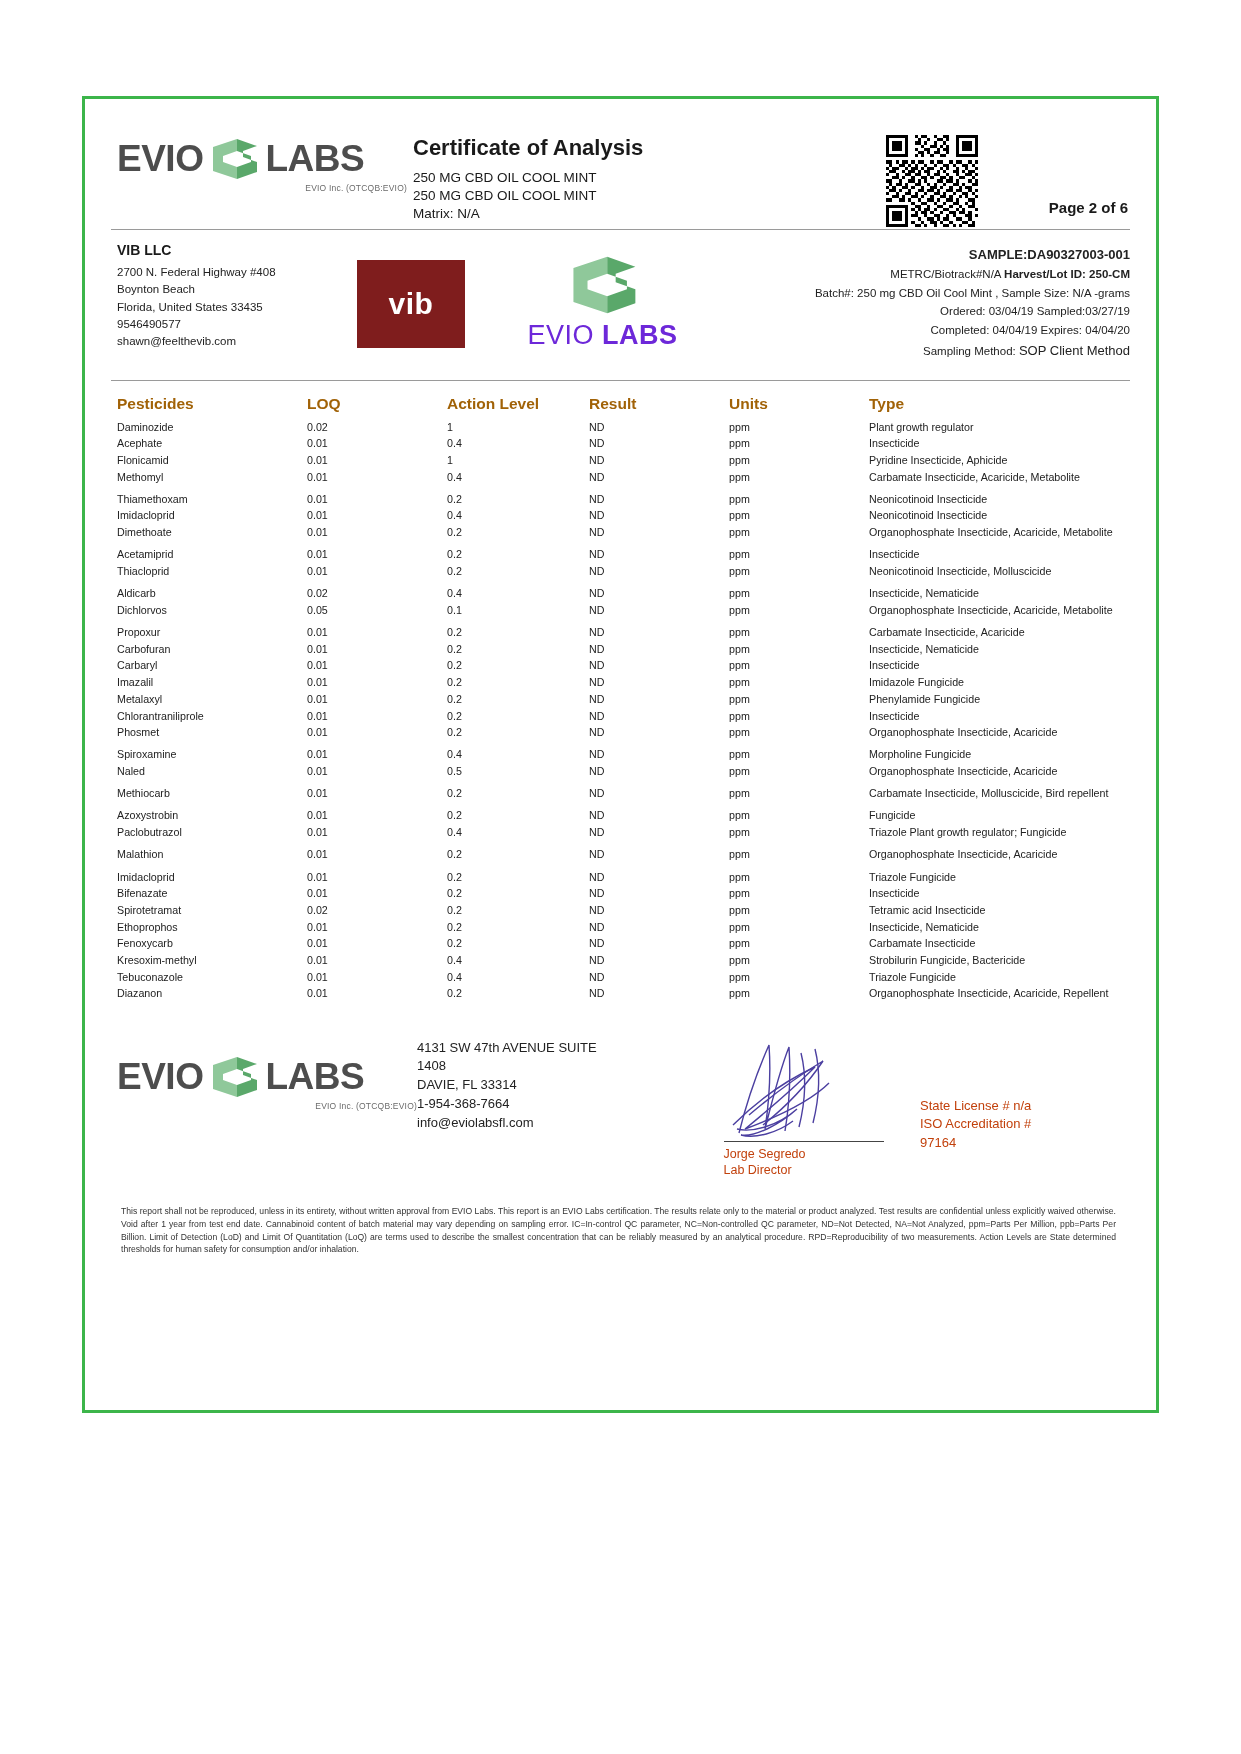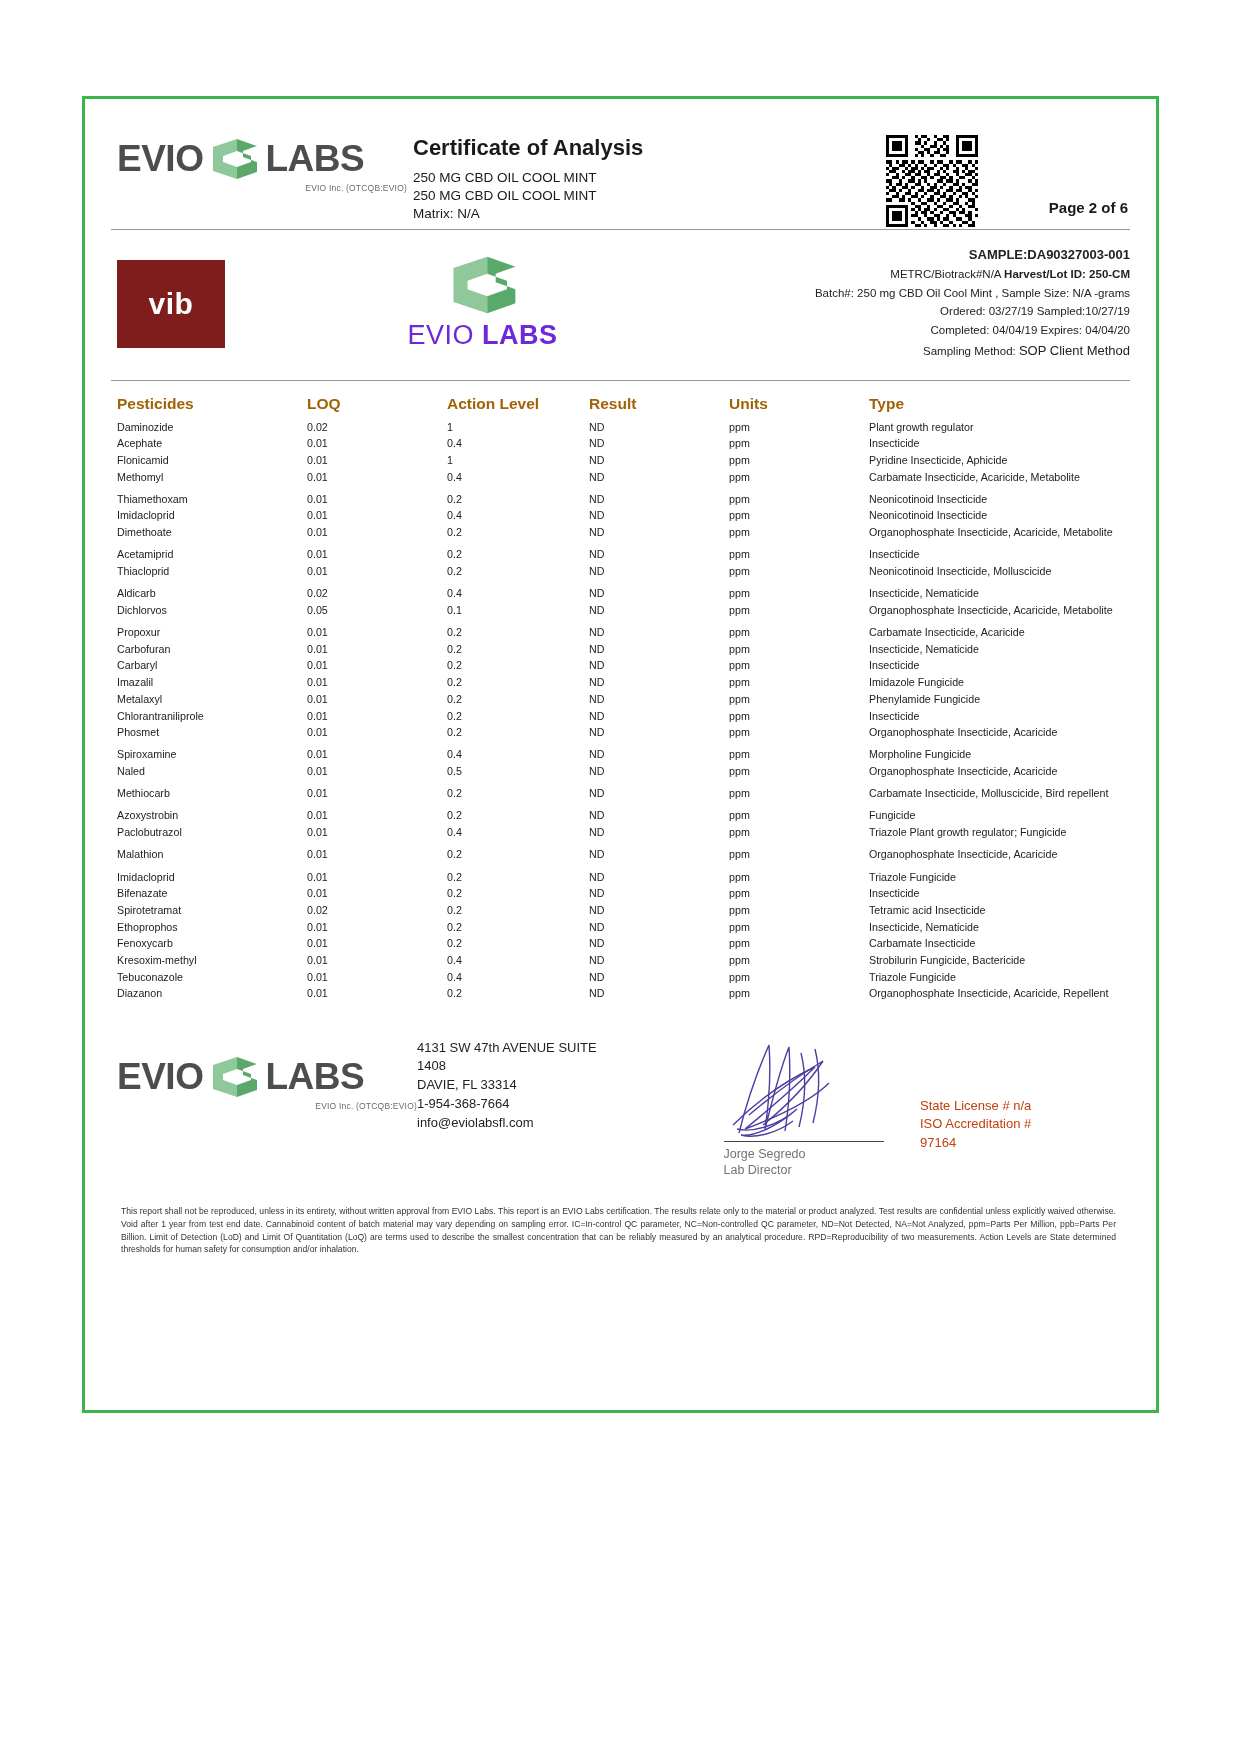--- a/index.html
+++ b/index.html
@@ -99,21 +99,21 @@
   
   .footer {
     display: flex; align-items: flex-start;
     padding: 30px 26px 0 32px;
   }
   .f-logo { width: 300px; flex: 0 0 300px; padding-top: 22px; }
   .f-addr { width: 270px; flex: 0 0 270px; font-size: 13px; color: #222; line-height: 1.45; padding-top: 6px; }
   .f-sign { flex: 1 1 auto; text-align: center; position: relative; padding-top: 0; }
   .sig { height: 108px; width: 170px; margin: 0 auto; }
   .sigline { border-top: 1px solid #444; width: 160px; margin: 0 auto 4px auto; }
-  .signame { font-size: 12.5px; color: #737373; line-height: 1.35; text-align: left; width: 160px; margin: 0 auto; }
+  .signame { font-size: 12.5px; color: #c2410c; line-height: 1.35; text-align: left; width: 160px; margin: 0 auto; }
   .f-lic { width: 210px; flex: 0 0 210px; font-size: 13px; color: #c2410c; line-height: 1.45; padding-top: 64px; }
 
   .disclaimer {
     padding: 26px 40px 0 36px;
     font-size: 8.6px; color: #333; line-height: 1.48; text-align: justify;
   }
 </style>
 </head>
 <body>
 
@@ -380,20 +380,28 @@
         </div>
 
         <div class="page-block">
           <span class="page-num">Page 2 of 6</span>
         </div>
       </div>
 
       <div class="rule"></div>
 
       <div class="infoband">
+        <div class="client">
+          <div class="client-name">VIB LLC</div>
+          <div class="client-line">2700 N. Federal Highway #408</div>
+          <div class="client-line">Boynton Beach</div>
+          <div class="client-line">Florida, United States 33435</div>
+          <div class="client-line">9546490577</div>
+          <div class="client-line">shawn@feelthevib.com</div>
+        </div>
 
         <div class="vibbox">
           <span>vib</span>
         </div>
 
         <div class="evio-mid">
           <div class="evio-mid-mark">
             <svg width="76" height="62" viewBox="0 0 54 44">
               <polygon points="6,10 30,2 30,14 16,19 16,25 30,30 30,42 6,34" fill="#8fc89a"></polygon>
               <polygon points="30,2 50,9 36,14 36,20 50,25 50,35 30,42 30,30 44,25 44,19 30,14" fill="#5aa86a"></polygon>
@@ -405,21 +413,21 @@
           </div>
         </div>
 
         <div class="meta">
           <div class="big">SAMPLE:DA90327003-001</div>
           <div>
             <span>METRC/Biotrack#N/A</span>
             <b>Harvest/Lot ID: 250-CM</b>
           </div>
           <div>Batch#: 250 mg CBD Oil Cool Mint , Sample Size: N/A -grams</div>
-          <div>Ordered: 03/27/19 Sampled:10/27/19</div>
+          <div>Ordered: 03/04/19 Sampled:03/27/19</div>
           <div>Completed: 04/04/19 Expires: 04/04/20</div>
           <div>
             <span>Sampling Method:</span>
             <span style="font-size:13px;">SOP Client Method</span>
           </div>
         </div>
       </div>
 
       <div class="rule"></div>
 

